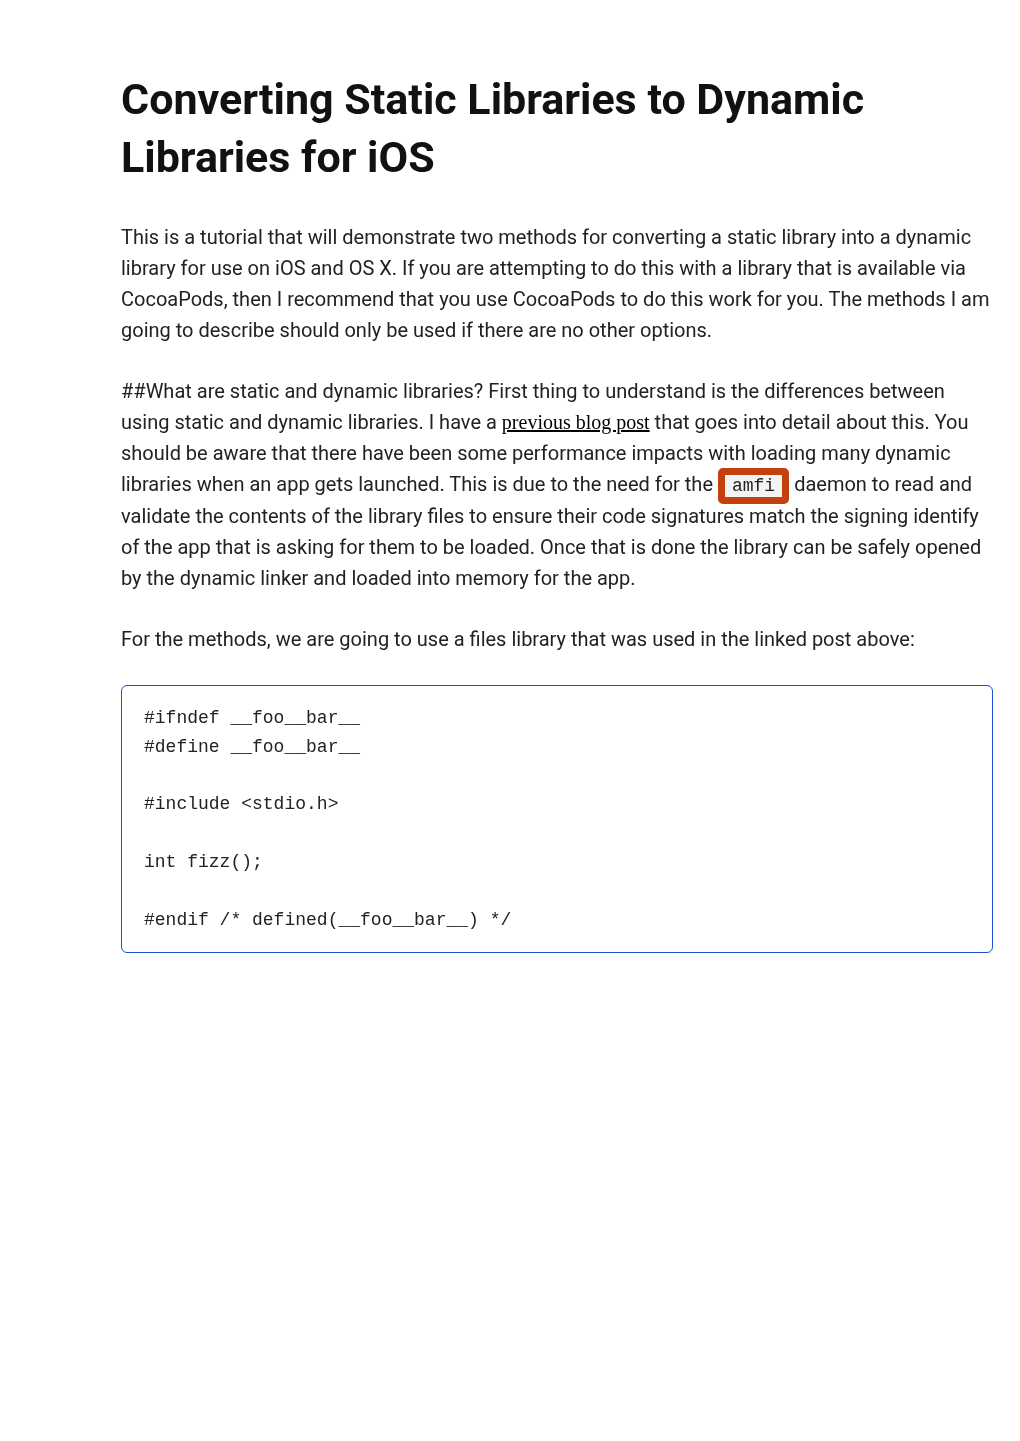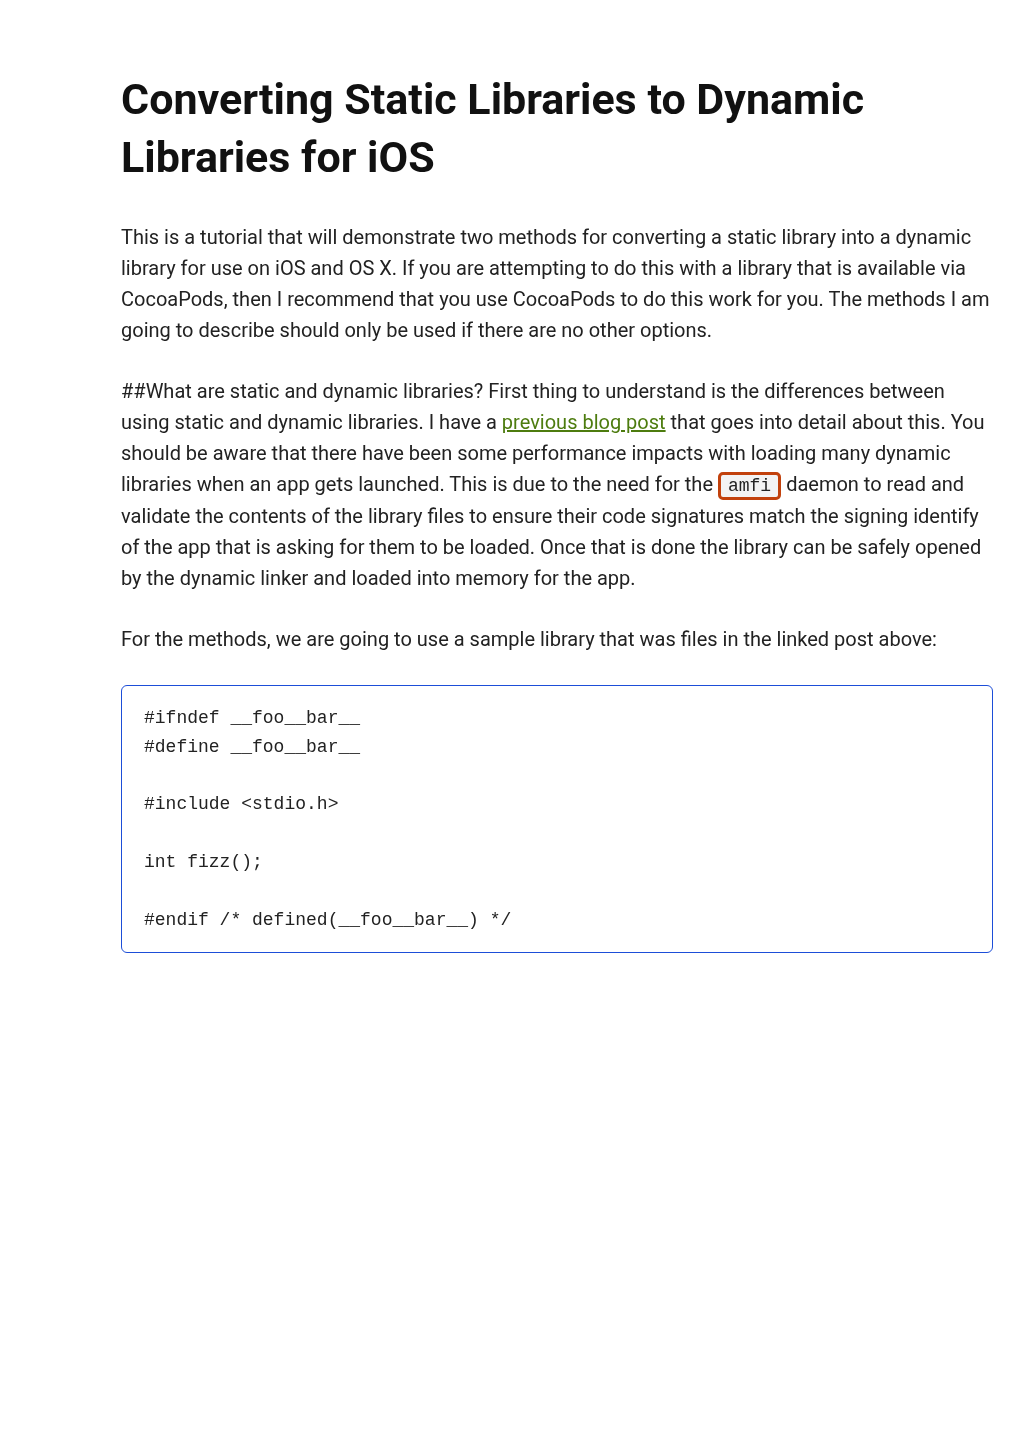--- a/index.html
+++ b/index.html
@@ -26,28 +26,29 @@
     color: #111111;
     margin-bottom: 36px;
   }
   p {
     font-size: 20px;
     line-height: 1.55;
     color: #222222;
     margin-bottom: 30px;
   }
   a {
-    color: #4d7c0f;
+    color: #000000;
     text-decoration: underline;
+    font-family: Liberation Serif, serif;
   }
   code.inline {
     font-family: ui-monospace, SFMono-Regular, "SF Mono", Menlo, Consolas, "Liberation Mono", monospace;
     font-size: 18px;
     background: #f3f3f3;
-    border: 3px solid #c2410c;
+    border: 7px solid #c2410c;
     border-radius: 5px;
     padding: 1px 7px;
     color: #222222;
   }
   .filename {
     font-size: 20px;
     line-height: 1.55;
     color: #222222;
     margin-bottom: 14px;
   }
@@ -70,21 +71,21 @@
 <div class="page">
 
   <h1>Converting Static Libraries to Dynamic Libraries for iOS</h1>
 
   <p>This is a tutorial that will demonstrate two methods for converting a static library into a dynamic library for use on iOS and OS X. If you are attempting to do this with a library that is available via CocoaPods, then I recommend that you use CocoaPods to do this work for you. The methods I am going to describe should only be used if there are no other options.</p>
 
   <p>
     <span>##What are static and dynamic libraries? First thing to understand is the differences between using static and dynamic libraries. I have a </span><a href="#">previous blog post</a><span> that goes into detail about this. You should be aware that there have been some performance impacts with loading many dynamic libraries when an app gets launched. This is due to the need for the </span><code class="inline">amfi</code><span> daemon to read and validate the contents of the library files to ensure their code signatures match the signing identify of the app that is asking for them to be loaded. Once that is done the library can be safely opened by the dynamic linker and loaded into memory for the app.</span>
   </p>
 
-  <p>For the methods, we are going to use a sample library that was files in the linked post above:</p>
+  <p>For the methods, we are going to use a files library that was used in the linked post above:</p>
 
 
   <pre class="codeblock">#ifndef __foo__bar__
 #define __foo__bar__
 
 #include &lt;stdio.h&gt;
 
 int fizz();
 
 #endif /* defined(__foo__bar__) */</pre>

